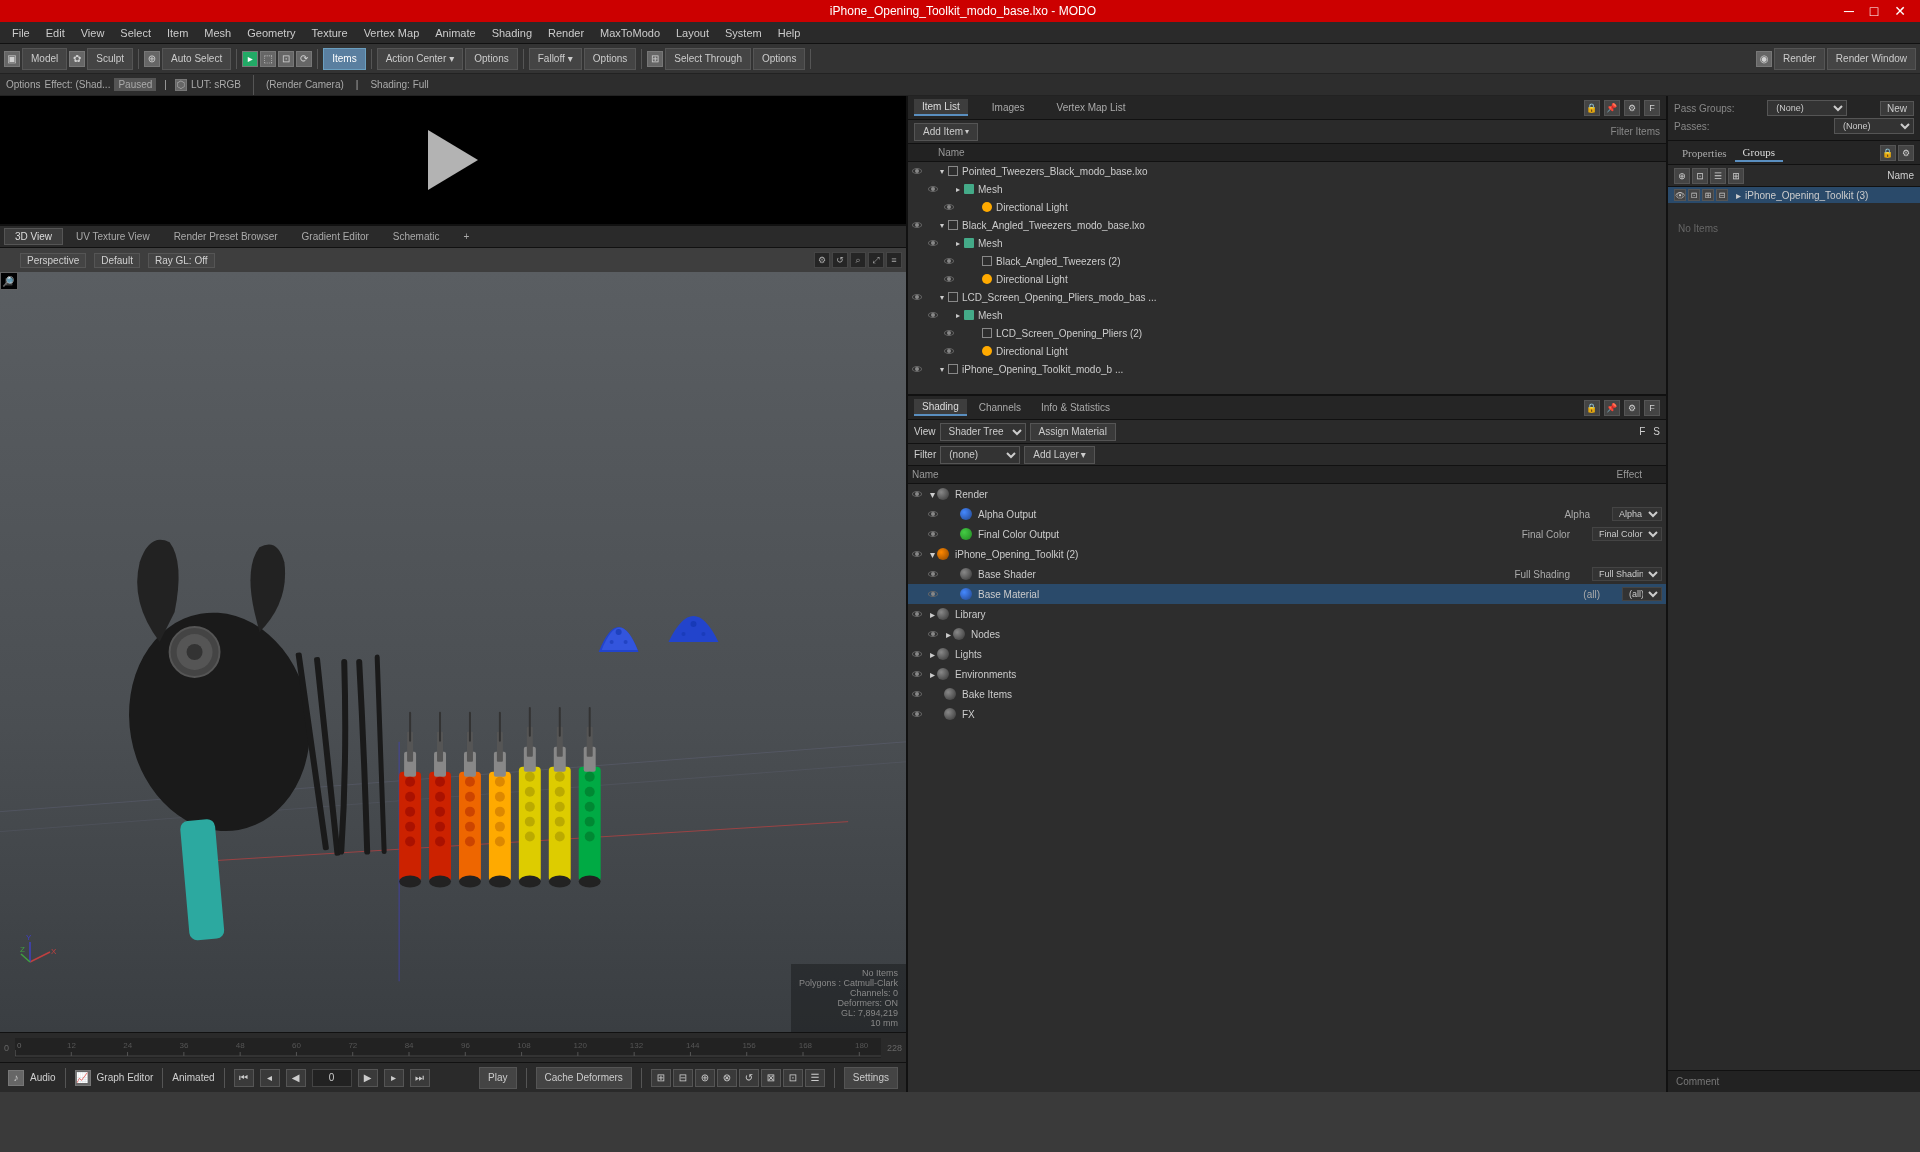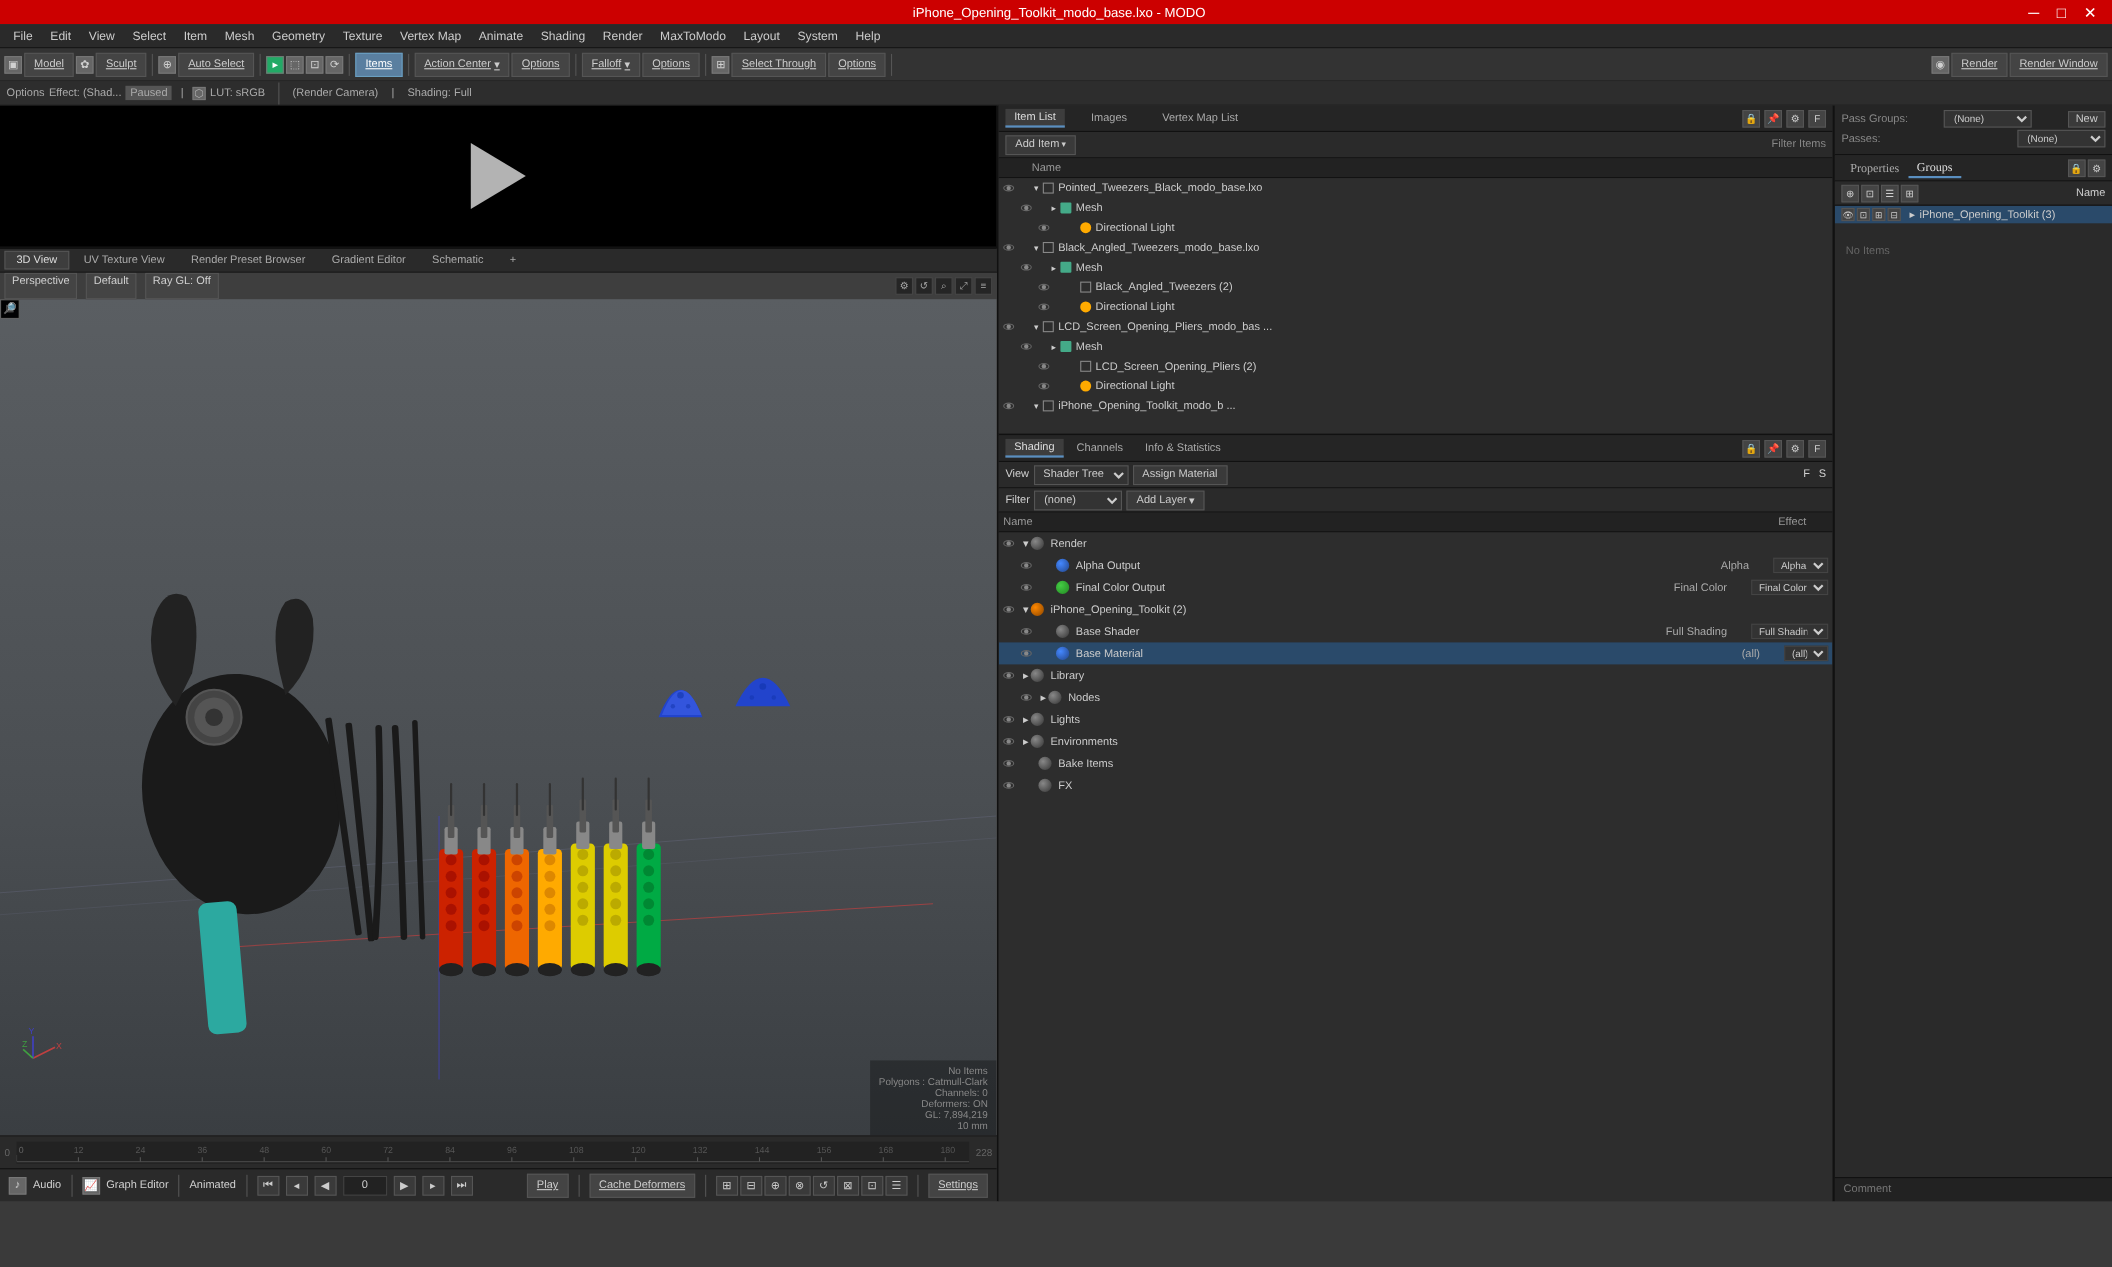--- a/index.html
+++ b/index.html
@@ -10,21 +10,21 @@
     #titlebar-title { flex: 1; text-align: center; }
     #titlebar-controls { display: flex; gap: 4px; }
     #titlebar-controls span { cursor: pointer; padding: 0 6px; font-size: 14px; }
     
     
     #menubar { background: #2a2a2a; height: 22px; display: flex; align-items: center; padding: 0 4px; border-bottom: 1px solid #111; }
     .menu-item { padding: 2px 8px; cursor: pointer; color: #ccc; font-size: 11px; }
     
     
     #toolbar { background: #333; height: 30px; display: flex; align-items: center; padding: 0 4px; border-bottom: 1px solid #222; gap: 2px; }
-    .toolbar-btn { background: #444; border: 1px solid #555; color: #ccc; padding: 2px 8px; font-size: 10px; cursor: pointer; height: 22px; display: flex; align-items: center; gap: 3px; text-decoration: underline; }
+    .toolbar-btn { background: #444; border: 1px solid #555; color: #ccc; padding: 2px 8px; font-size: 10px; cursor: pointer; height: 22px; display: flex; align-items: center; gap: 3px; }
     .toolbar-btn.active { background: #5a7fa0; color: #fff; border-color: #6a9fc0; }
     .toolbar-separator { width: 1px; height: 20px; background: #555; margin: 0 3px; }
     .toolbar-icon { width: 16px; height: 16px; background: #666; border: 1px solid #777; display: flex; align-items: center; justify-content: center; font-size: 10px; cursor: pointer; }
     
     
     #toolbar2 { background: #2d2d2d; height: 22px; display: flex; align-items: center; padding: 0 6px; border-bottom: 1px solid #222; gap: 4px; font-size: 10px; color: #aaa; }
     
     
     #main { display: flex; width: 1920px; height: calc(1152px - 22px - 22px - 30px - 22px - 30px - 30px); }
     
@@ -35,21 +35,21 @@
     #render-preview { background: #000; height: 130px; display: flex; align-items: center; justify-content: center; border-bottom: 2px solid #111; position: relative; }
     .play-button { width: 0; height: 0; border-top: 30px solid transparent; border-bottom: 30px solid transparent; border-left: 50px solid rgba(255,255,255,0.7); cursor: pointer; }
     
     
     #view-tabs { background: #2a2a2a; height: 22px; display: flex; align-items: center; padding: 0 4px; border-bottom: 1px solid #111; gap: 2px; }
     .view-tab { padding: 2px 10px; font-size: 10px; cursor: pointer; color: #aaa; border: 1px solid transparent; }
     .view-tab.active { background: #3d3d3d; border-color: #555; color: #ddd; }
     
     
     #viewport3d { flex: 1; background: #5a5a5a; position: relative; overflow: hidden; }
-    #viewport3d-header { position: absolute; top: 0; left: 0; right: 0; height: 24px; background: rgba(0,0,0,0.3); display: flex; padding: 0 4px; gap: 8px; font-size: 10px; z-index: 10; }
+    #viewport3d-header { position: absolute; top: 0; left: 0; right: 0; height: 24px; background: rgba(0,0,0,0.3); display: flex; align-items: center; padding: 0 20px; gap: 8px; font-size: 10px; z-index: 10; }
     .vp-label { background: #444; padding: 1px 6px; cursor: pointer; border: 1px solid #555; }
     
     
     #scene-content { position: absolute; inset: 24px 0 0 0; }
     .scene-bg { width: 100%; height: 100%; background: linear-gradient(to bottom, #5a5e62 0%, #4a4e52 60%, #3a3e42 100%); position: relative; }
     
     
     #viewport-status { position: absolute; bottom: 0; right: 0; font-size: 9px; color: #888; text-align: right; padding: 4px 8px; background: rgba(0,0,0,0.3); }
     
     

